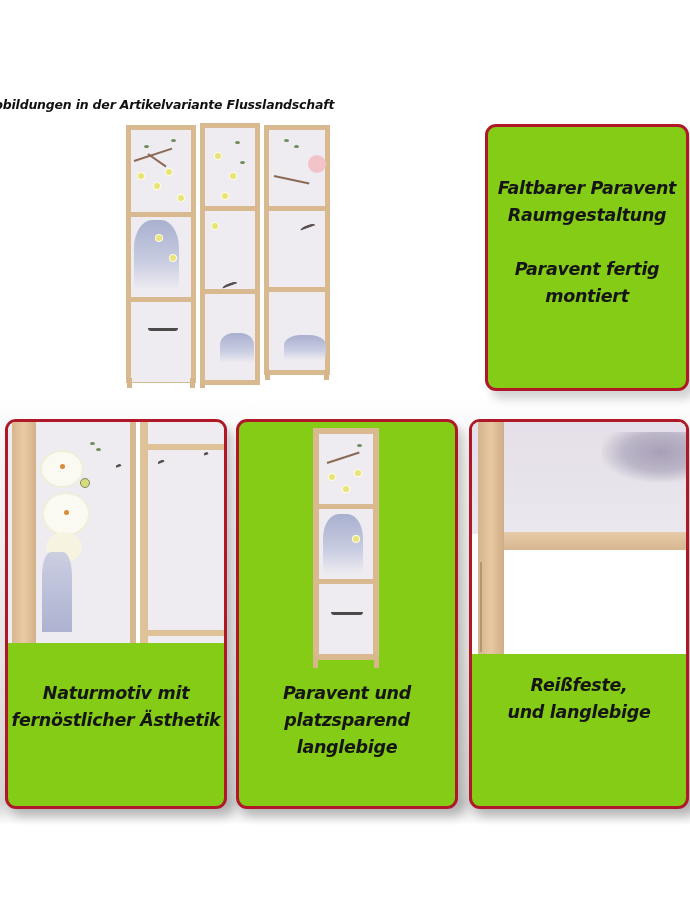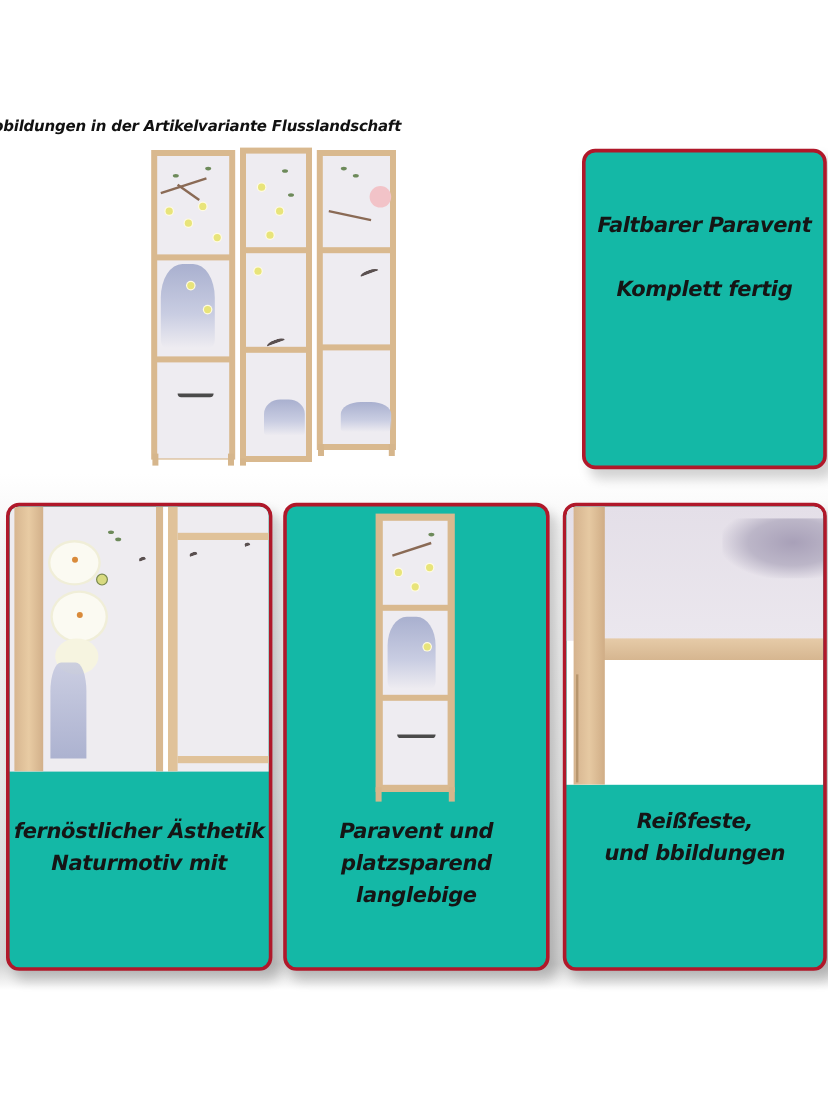--- a/index.html
+++ b/index.html
@@ -11,21 +11,21 @@
     background: linear-gradient(180deg, #ffffff 0%, #f4f4f4 15%, #e6e6e6 60%, #d4d4d4 95%, #ffffff 100%);
   }
 
   .caption {
     position: absolute; left: -6px; top: 97px; width: 380px;
     font-style: italic; font-weight: bold; font-size: 12.5px; color: #111;
     white-space: nowrap; letter-spacing: -0.2px;
   }
 
   .card {
-    position: absolute; background: #14b8a6;
+    position: absolute; background: #84cc16;
     border: 3px solid #b0182a; border-radius: 11px;
     box-shadow: 6px 8px 10px rgba(0,0,0,0.18);
     overflow: hidden;
   }
   .card-text {
     position: absolute; left: 0; right: 0; text-align: center;
     font-style: italic; font-weight: bold; color: #151515;
     font-size: 17.5px; line-height: 27px; letter-spacing: -0.3px;
   }
   .card-text .gap { height: 27px; }
@@ -101,22 +101,24 @@
     <div class="bird" style="left:36px;top:100px;"></div>
     <div class="mountain" style="left:20px;top:210px;width:42px;height:25px;"></div>
   </div>
   <div class="leg" style="left:141px;top:250px;width:5px;height:10px;"></div>
   <div class="leg" style="left:200px;top:250px;width:5px;height:10px;"></div>
 </div>
 
 <div class="card" style="left:485px;top:124px;width:204px;height:267px;">
   <div class="card-text" style="top:48px;">
     <div>Faltbarer Paravent</div>
+    <div>Raumgestaltung</div>
     <div class="gap"></div>
-    <div>Komplett fertig</div>
+    <div>Paravent fertig</div>
+    <div>montiert</div>
   </div>
 </div>
 
 <div class="card" style="left:5px;top:419px;width:222px;height:390px;">
   <div class="img-area" style="width:216px;height:221px;background:#eeecf0;">
 
     <div style="position:absolute;left:4px;top:0;width:24px;height:221px;background:linear-gradient(90deg,#d7b690,#e8cba3,#d2b08a);"></div>
 
     <div style="position:absolute;left:34px;top:30px;width:40px;height:34px;border-radius:50%;background:#fbfaf2;box-shadow:0 0 0 2px #f0eed8;"></div>
     <div style="position:absolute;left:36px;top:72px;width:44px;height:40px;border-radius:50%;background:#fbfaf2;box-shadow:0 0 0 2px #f0eed8;"></div>
@@ -131,22 +133,22 @@
 
     <div style="position:absolute;left:122px;top:0;width:6px;height:221px;background:#d8b890;"></div>
     <div style="position:absolute;left:128px;top:0;width:4px;height:221px;background:#ffffff;"></div>
     <div style="position:absolute;left:132px;top:0;width:8px;height:221px;background:#e0c299;"></div>
     <div style="position:absolute;left:140px;top:22px;width:76px;height:6px;background:#e0c299;"></div>
     <div style="position:absolute;left:140px;top:208px;width:76px;height:6px;background:#e0c299;"></div>
     <div class="bird" style="left:150px;top:38px;width:7px;"></div>
     <div class="bird" style="left:196px;top:30px;width:5px;"></div>
   </div>
   <div class="card-text" style="top:258px;">
+    <div>Naturmotiv mit</div>
     <div>fernöstlicher Ästhetik</div>
-    <div>Naturmotiv mit</div>
   </div>
 </div>
 
 <div class="card" style="left:236px;top:419px;width:222px;height:390px;">
   <div style="position:absolute;left:74px;top:6px;width:66px;height:240px;">
     <div class="panel" style="left:0;top:0;width:66px;height:232px;">
       <div class="fill" style="left:6px;top:6px;width:54px;height:70px;"></div>
       <div class="fill" style="left:6px;top:81px;width:54px;height:70px;"></div>
       <div class="fill" style="left:6px;top:156px;width:54px;height:70px;"></div>
       <div class="motif-branch" style="left:14px;top:34px;width:34px;transform:rotate(-18deg);"></div>
@@ -171,15 +173,15 @@
 <div class="card" style="left:469px;top:419px;width:220px;height:390px;">
   <div class="img-area" style="width:214px;height:232px;background:#ffffff;">
     <div style="position:absolute;left:0;top:0;width:214px;height:112px;background:linear-gradient(180deg,#e4dfe8,#ebe7ee);"></div>
     <div style="position:absolute;left:130px;top:10px;width:84px;height:50px;background:radial-gradient(ellipse at 70% 40%, #a8a0b8 0%, #bcb6c8 45%, rgba(230,226,236,0) 75%);"></div>
     <div style="position:absolute;left:30px;top:110px;width:184px;height:18px;background:linear-gradient(180deg,#e6cba8,#d6b690);"></div>
     <div style="position:absolute;left:6px;top:0;width:26px;height:232px;background:linear-gradient(90deg,#d5b38e,#e6c9a2,#d0ad86);"></div>
     <div style="position:absolute;left:8px;top:140px;width:2px;height:90px;background:#b7966e;"></div>
   </div>
   <div class="card-text" style="top:250px;">
     <div>Reißfeste,</div>
-    <div>und bbildungen</div>
+    <div>und langlebige</div>
   </div>
 </div>
 
 </body></html>

